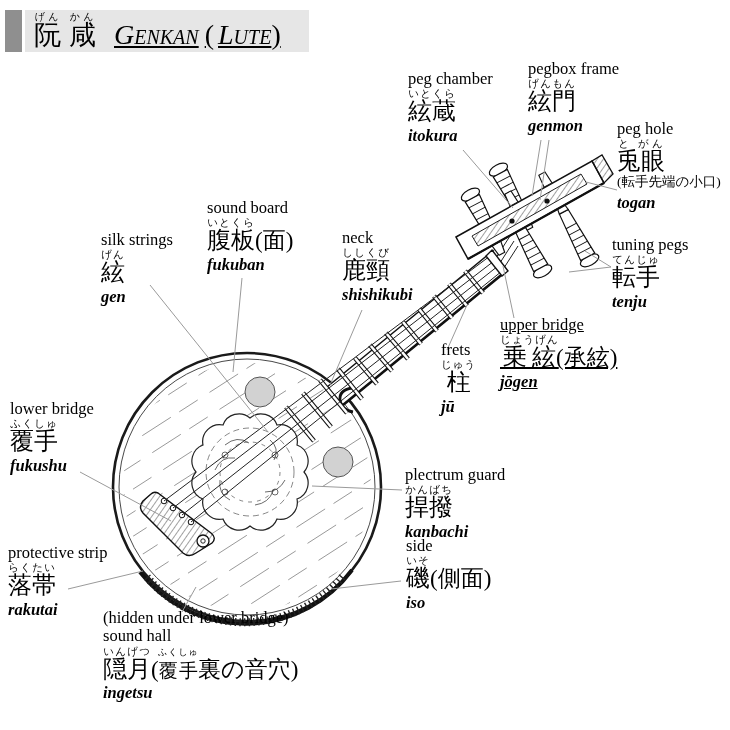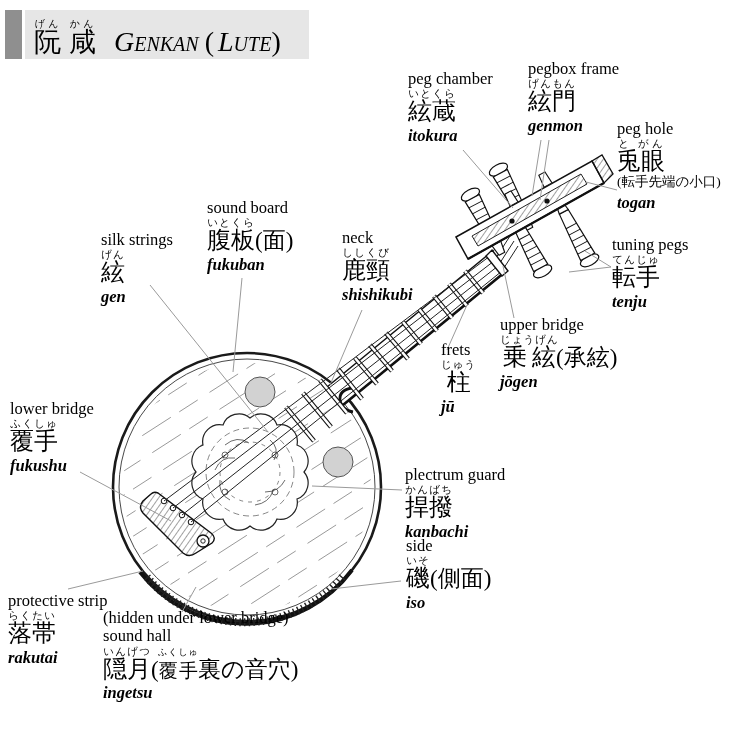--- a/index.html
+++ b/index.html
@@ -1,28 +1,28 @@
 <!DOCTYPE html>
 <html><head>
 <meta charset="utf-8">
 <style>
   html,body{margin:0;padding:0;background:#fff;}
   #stage{position:relative;width:730px;height:730px;background:#fff;overflow:hidden;
          font-family:"Liberation Serif","DejaVu Serif",serif;color:#000;}
   #art{position:absolute;left:0;top:0;}
 
   
-  .title-bar{position:absolute;left:5px;top:10px;height:49px;display:flex;align-items:stretch;justify-content:space-between;}
+  .title-bar{position:absolute;left:5px;top:10px;height:42px;display:flex;align-items:stretch;justify-content:space-between;}
   .title-block{width:17px;background:#8f8f8f;margin-right:3px;}
   .title-plate{background:#e6e6e6;width:284px;display:flex;align-items:flex-end;
                padding:2px 10px 3px 9px;box-sizing:border-box;}
   .title-jp ruby{ruby-position:over;margin-right:8px;}
   .title-jp ruby span{font-size:27px;line-height:1;}
   .title-jp rt{font-size:10px;letter-spacing:2px;}
-  .title-en{font-size:28px;line-height:1;font-variant:small-caps;margin-left:10px;white-space:nowrap;}
+  .title-en{font-size:28px;line-height:1;font-variant:small-caps;margin-left:10px;white-space:nowrap;text-decoration:underline;}
   .title-en i{font-style:italic;}
   .title-en .op{margin-left:6px;margin-right:4px;}
 
   
   .label{position:absolute;white-space:nowrap;}
   .en{font-size:16.5px;line-height:1.12;}
   .jp{font-size:24px;line-height:1.02;margin-top:0px;}
   .jp ruby{ruby-position:over;}
   .jp rt{font-size:10.5px;letter-spacing:1px;font-weight:normal;}
   .suffix{font-size:23px;}
@@ -32,26 +32,26 @@
   .note{font-size:13.5px;line-height:1.25;}
   .romaji{font-size:16.5px;font-style:italic;font-weight:bold;margin-top:2px;}
 
   #lb-peg-chamber{left:408px;top:70px;}
   #lb-pegbox-frame{left:528px;top:60px;}
   #lb-peg-hole{left:617px;top:120px;}
   #lb-tuning-pegs{left:612px;top:236px;}
   #lb-sound-board{left:207px;top:199px;}
   #lb-neck{left:342px;top:229px;}
   #lb-silk-strings{left:101px;top:231px;}
-  #lb-upper-bridge{left:500px;top:316px;}
+  #lb-upper-bridge{left:500px;top:316px;text-decoration:underline;}
   #lb-frets{left:441px;top:341px;}
   #lb-lower-bridge{left:10px;top:400px;}
   #lb-plectrum-guard{left:405px;top:466px;}
   #lb-side{left:406px;top:537px;}
-  #lb-protective-strip{left:8px;top:544px;margin-top:48px;}
+  #lb-protective-strip{left:8px;top:544px;}
   #lb-sound-hall{left:103px;top:609px;}
 </style>
 </head>
 <body>
 
 <div id="stage">
 
   <svg id="art" width="730" height="730" viewBox="0 0 730 730">
     <defs>
       <clipPath id="bodyclip">

